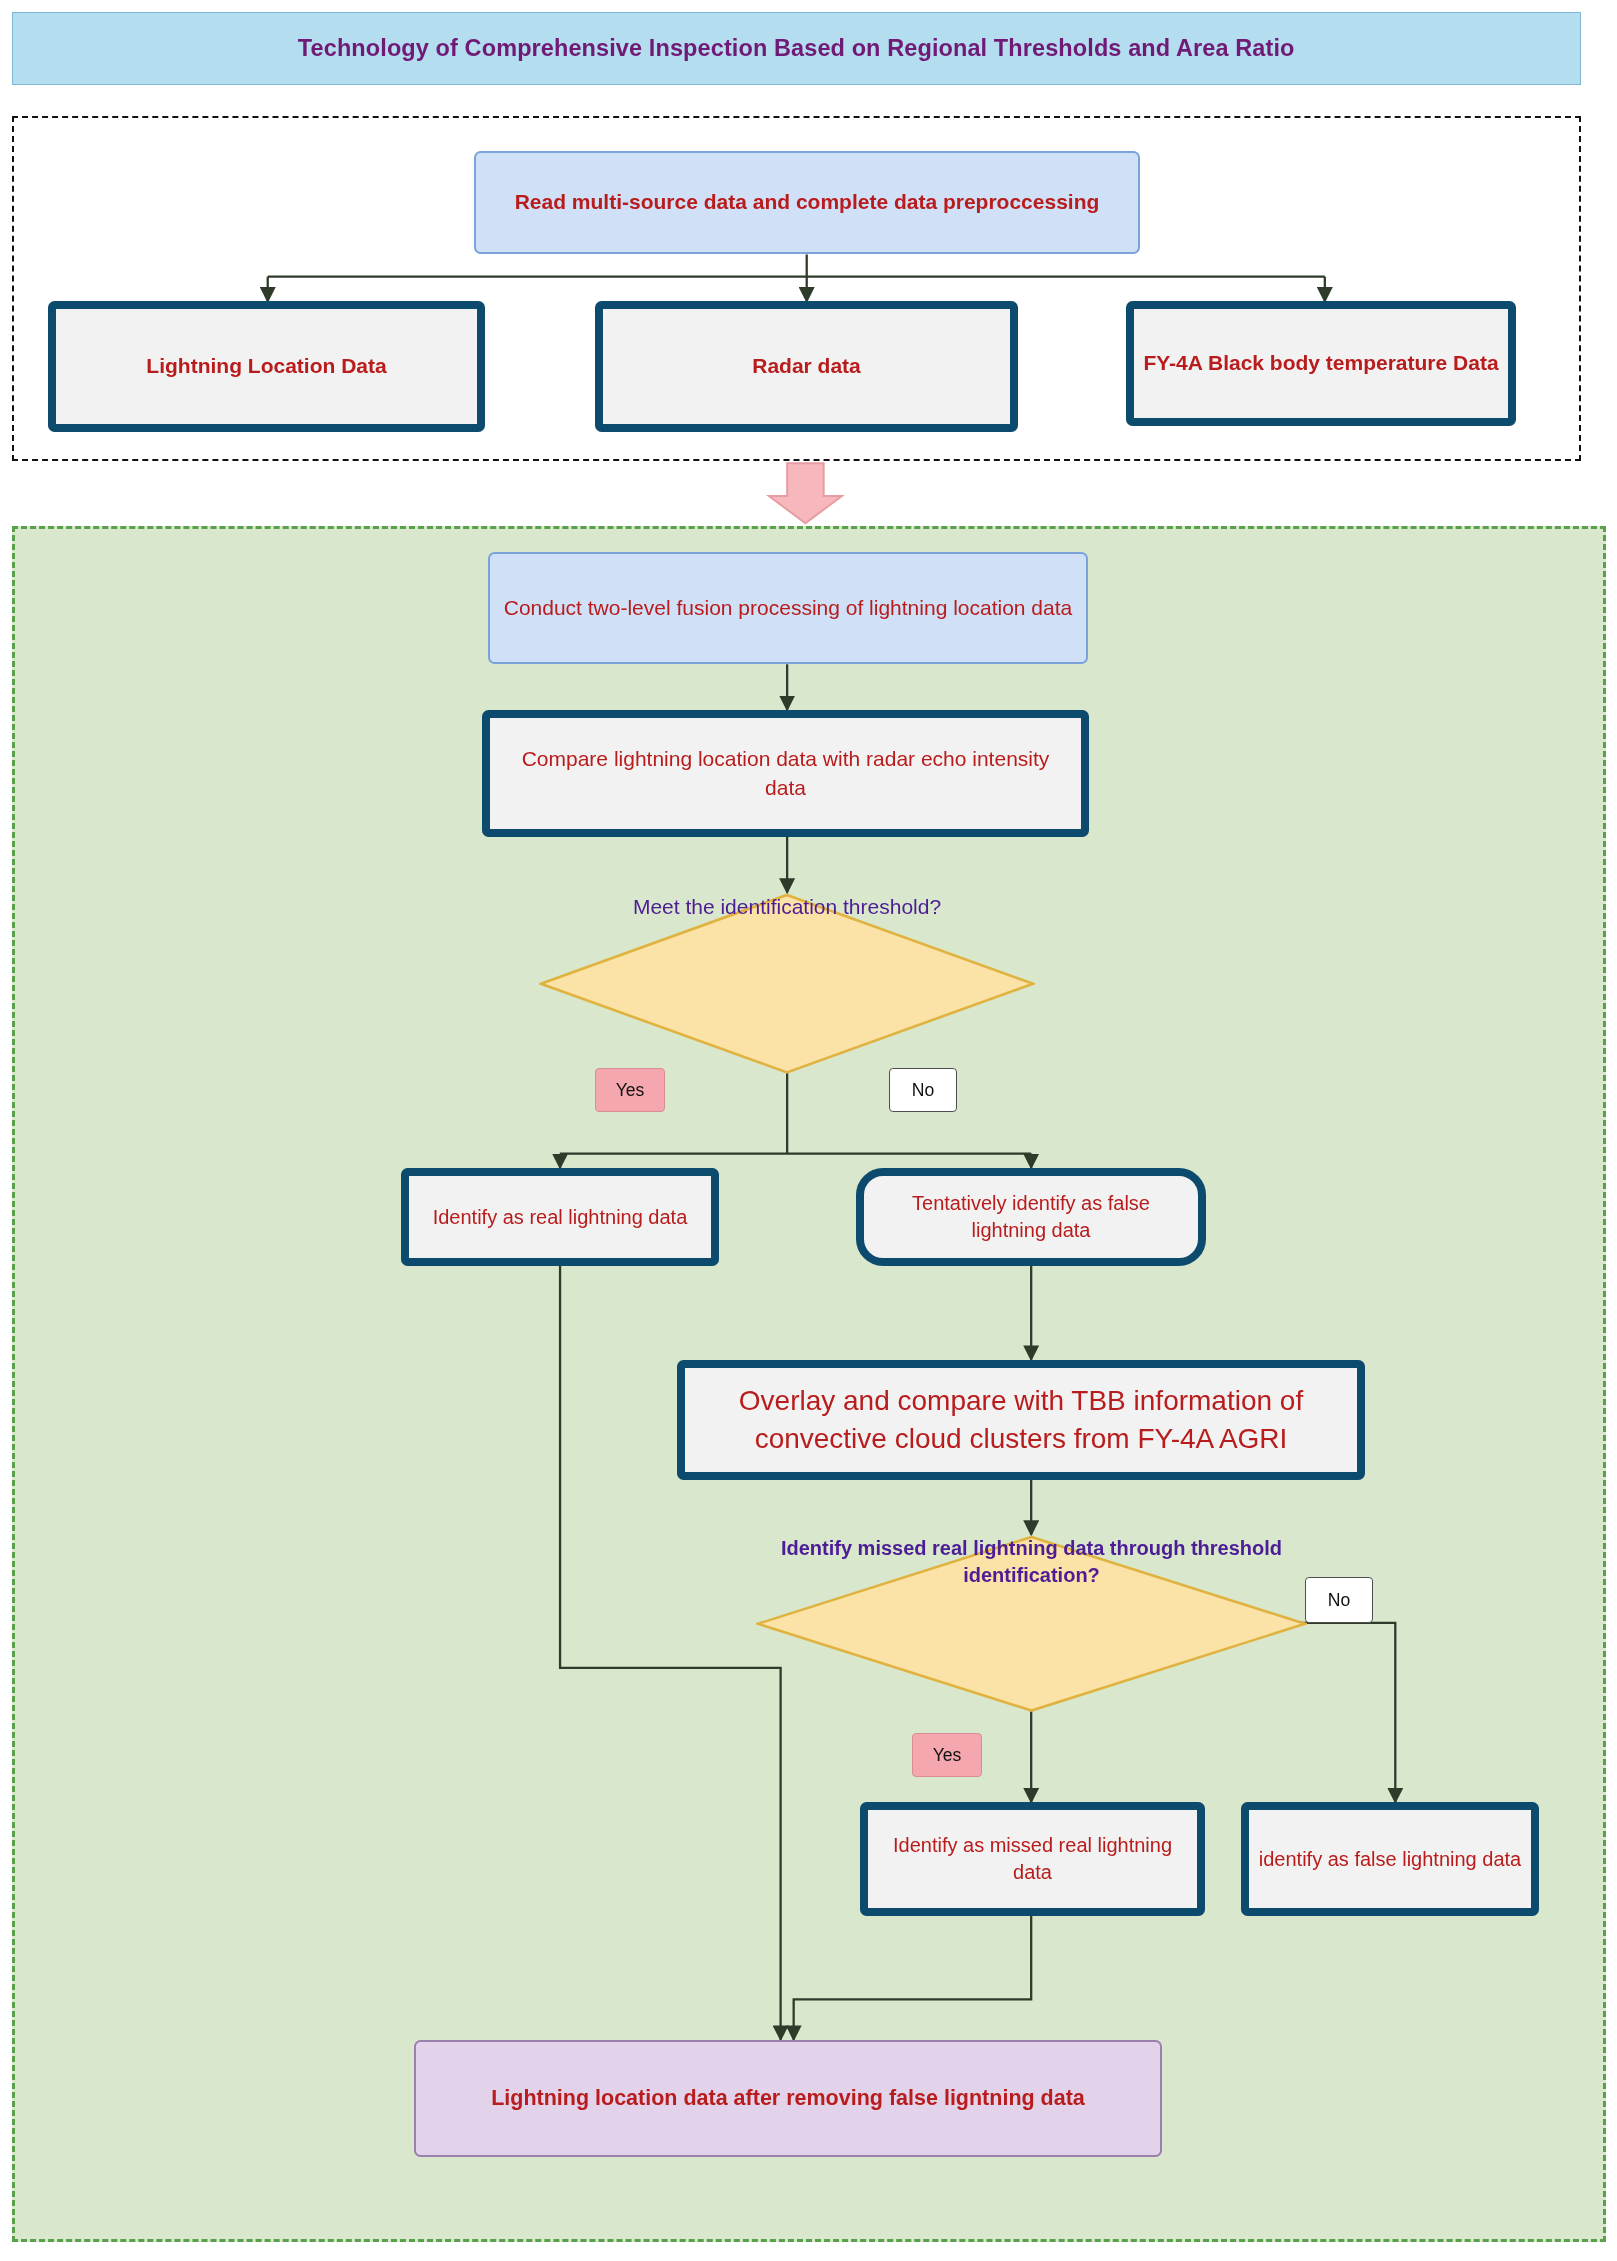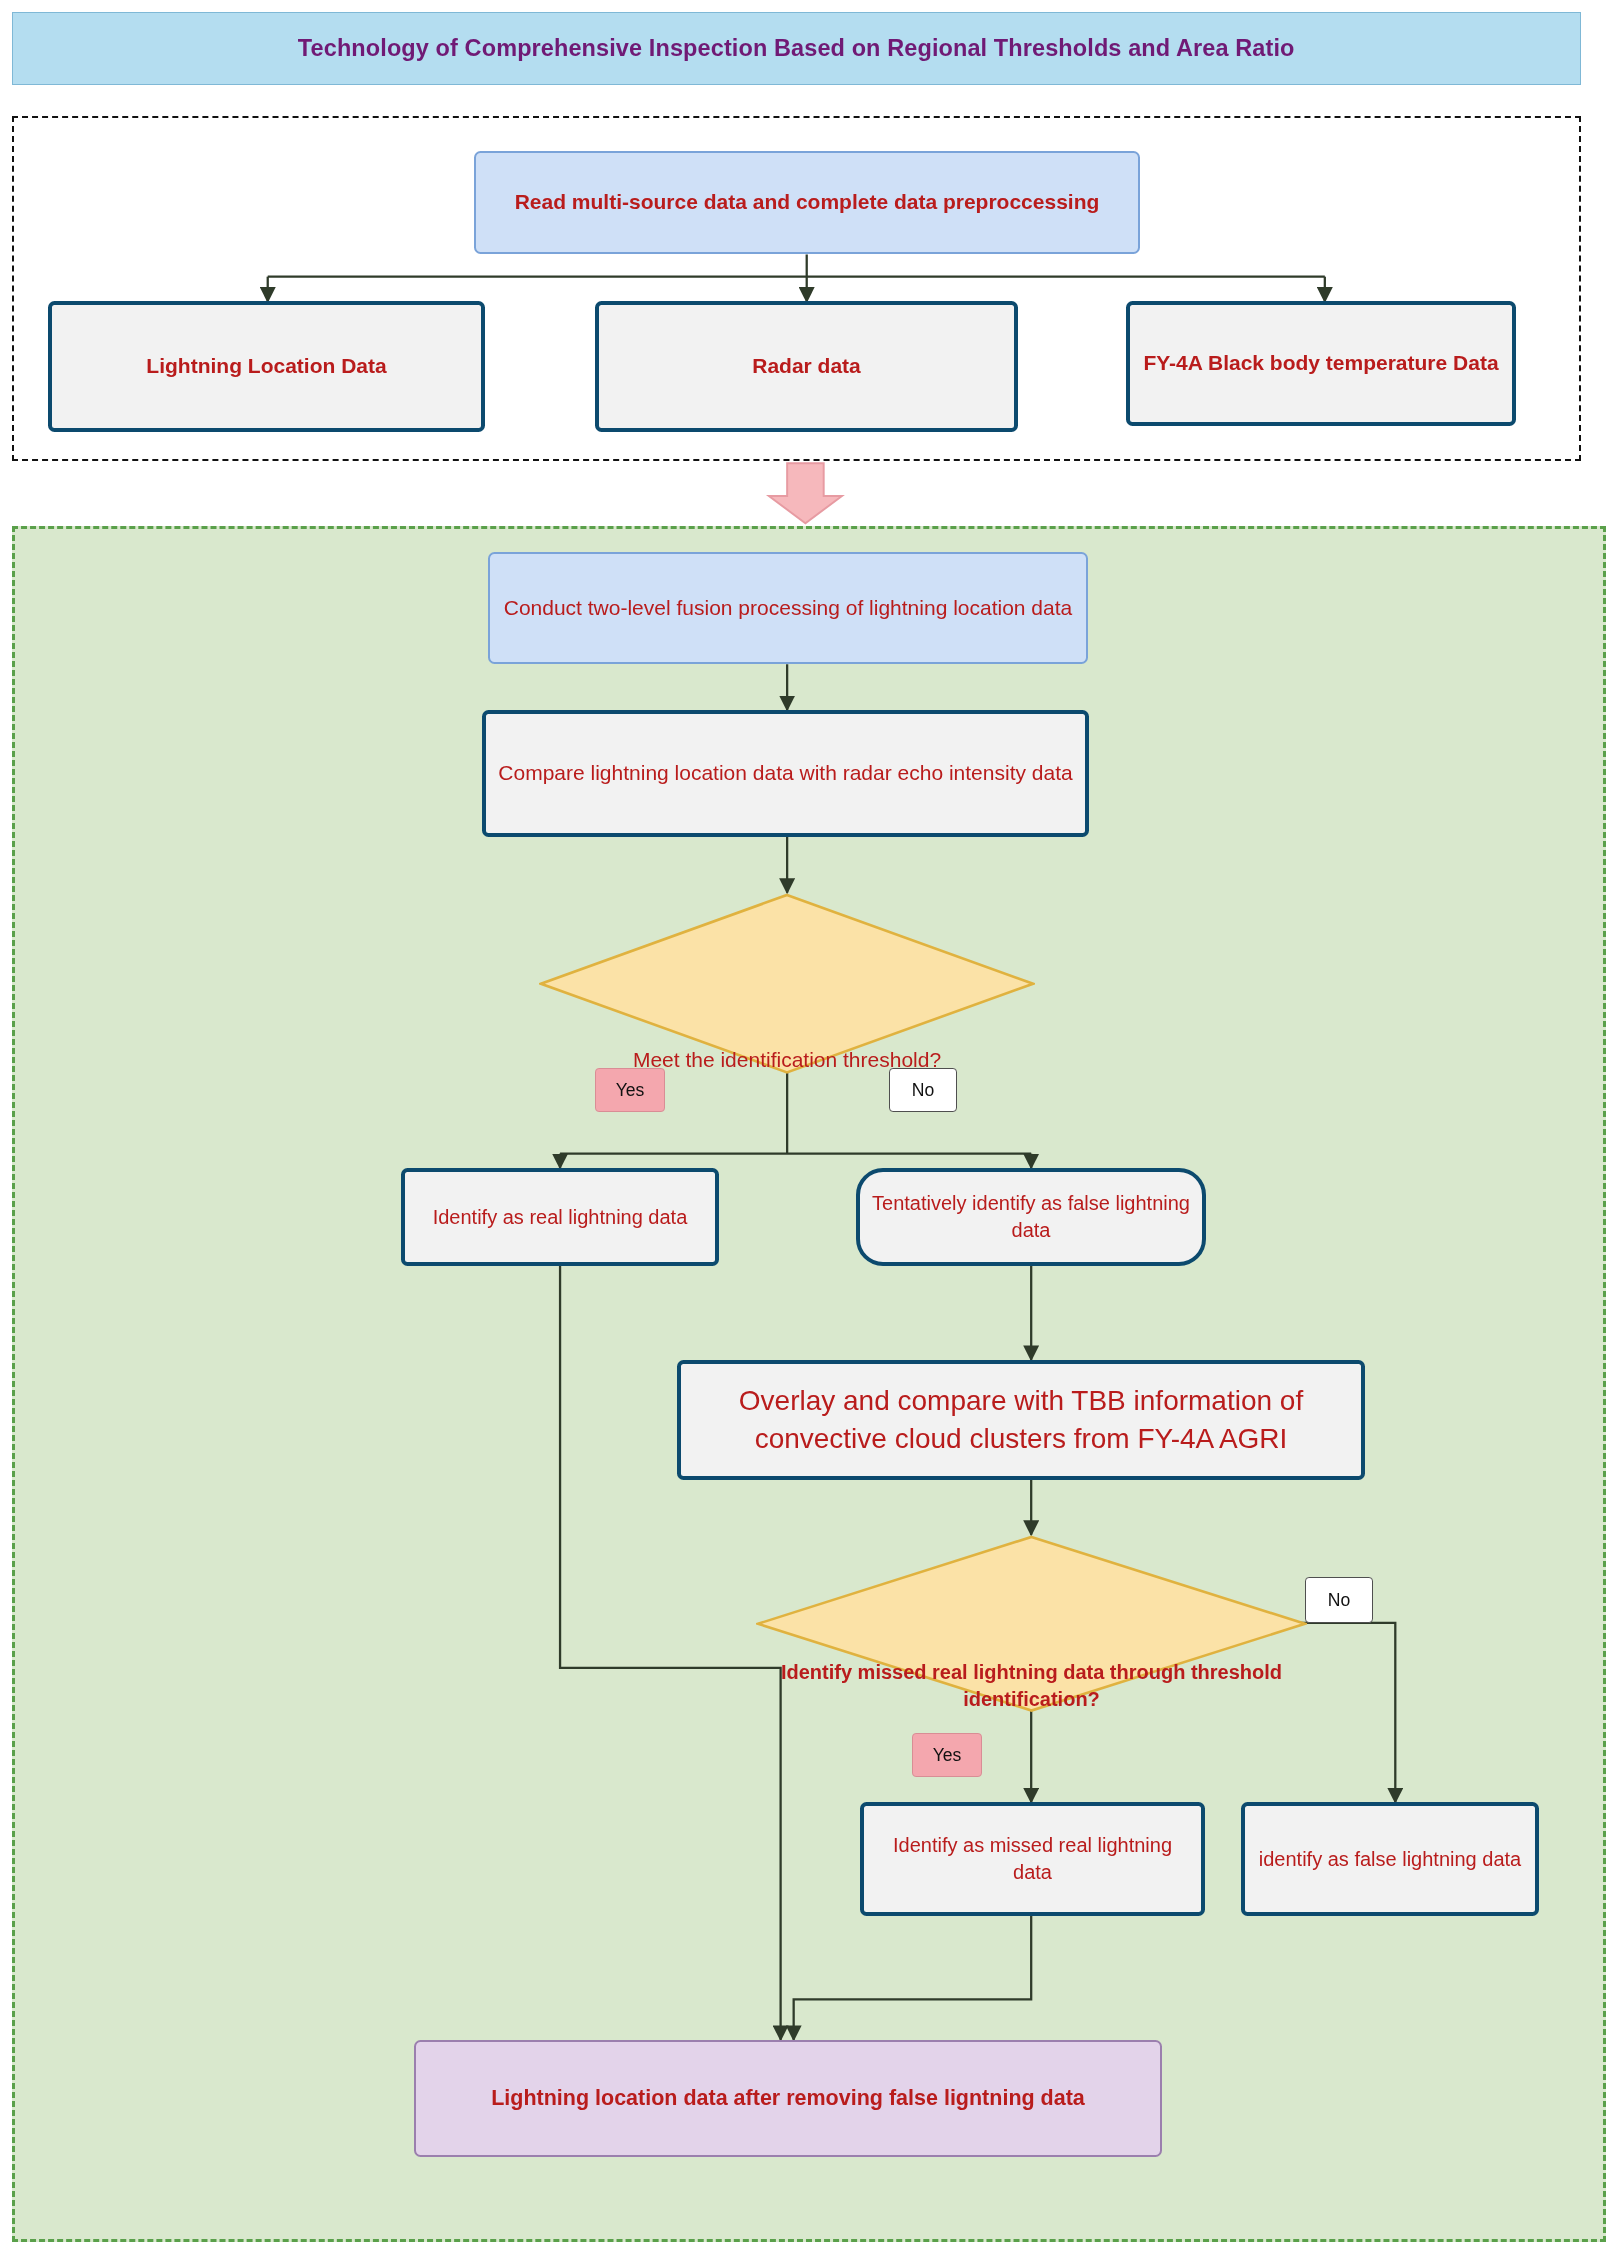--- a/index.html
+++ b/index.html
@@ -73,21 +73,21 @@
     padding: 3.9px 9px;
     line-height: 1.35;
     color: #b91c1c;
   }
   .node.blue {
     background: #cfe0f7;
     border: 2px solid #7aa3d9;
   }
   .node.grey {
     background: #f2f2f2;
-    border: 4px solid #0c4a6e;
+    border: 8px solid #0c4a6e;
   }
   .node.purple {
     background: #e3d3ea;
     border: 2px solid #9b7fae;
   }
   .node.bold {
     font-weight: bold;
   }
 
   
@@ -96,25 +96,25 @@
     box-sizing: border-box;
   }
   .diamond .shape {
     position: absolute;
     inset: 0;
   }
   .diamond .dtext {
     position: absolute;
     inset: 0;
     display: flex;
-    align-items: flex-end;
+    align-items: flex-start;
     justify-content: center;
     text-align: center;
     line-height: 1.35;
-    color: #b91c1c;
+    color: #4c1d95;
     padding: 0 9px;
     box-sizing: border-box;
   }
 
   
   .label {
     position: absolute;
     box-sizing: border-box;
     display: flex;
     align-items: center;

